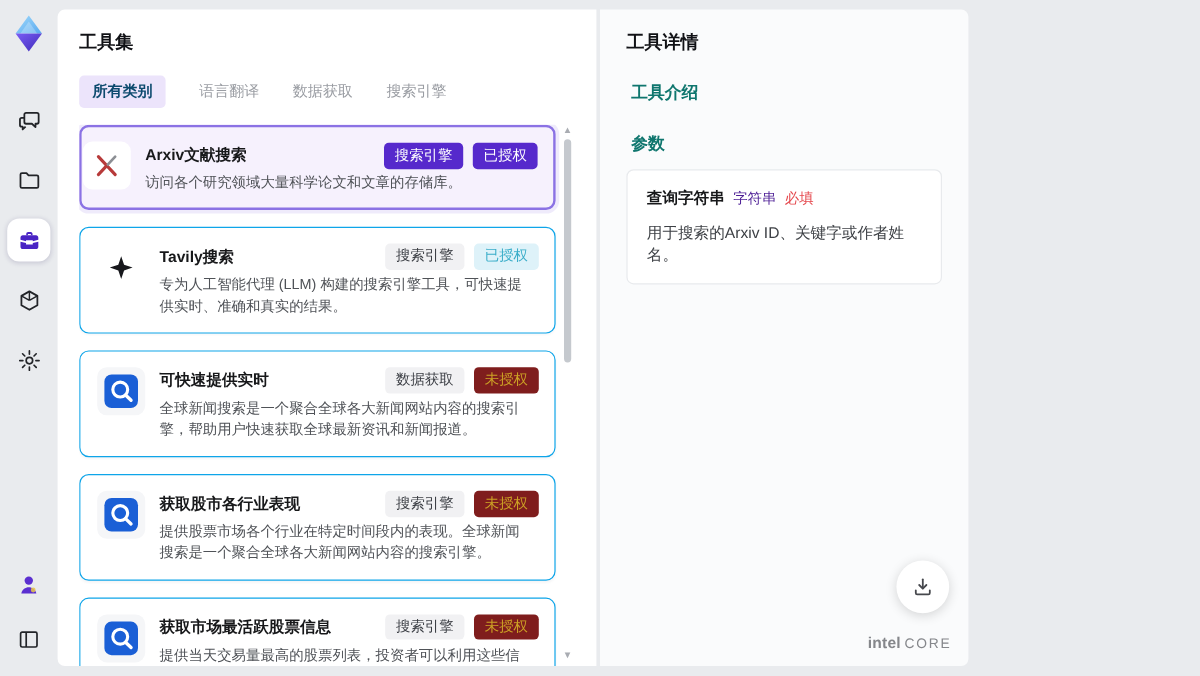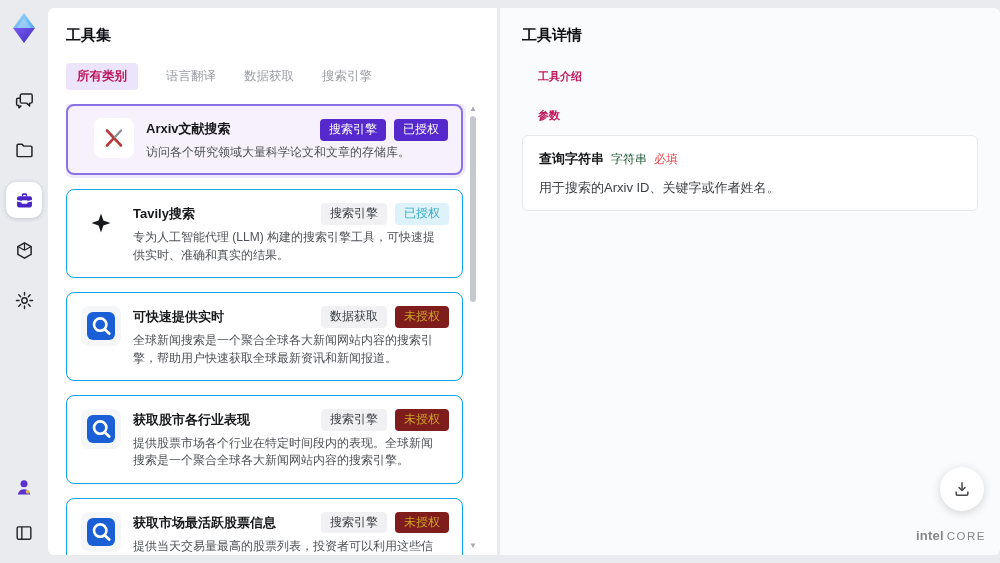--- a/index.html
+++ b/index.html
@@ -2,21 +2,21 @@
 <html><head>
 <meta charset="utf-8">
 <style>
   * { margin:0; padding:0; box-sizing:border-box; }
   html,body { width:1000px; height:563px; }
   body {
     font-family:"Liberation Sans","DejaVu Sans",sans-serif;
     background:#e9ebee; overflow:hidden;
     color:#17181a;
   }
-  .app { width:1000px; height:563px; display:flex; position:relative; }
+  .app { width:807px; height:563px; display:flex; position:relative; }
 
   
   .sidebar {
     width:48px; flex:none; display:flex; flex-direction:column; align-items:center;
     padding:10px 0 12px;
   }
   .logo-wrap { width:34px; height:36px; margin-bottom:36px; display:flex; align-items:center; justify-content:center; }
   .nav-icons { display:flex; flex-direction:column; gap:14px; align-items:center; }
   .nav-item {
     width:36px; height:36px; border-radius:10px;
@@ -28,30 +28,30 @@
 
   
   .left-panel {
     width:449px; flex:none; background:#ffffff; margin:8px 3px 8px 0;
     border-radius:6px 0 0 6px; padding:14px 18px 0 18px;
     display:flex; flex-direction:column; overflow:hidden;
   }
   .panel-title { font-size:15px; font-weight:700; color:#111216; margin:4px 0 18px; }
   .tabs { display:flex; align-items:center; gap:28px; margin-bottom:14px; }
   .tab { font-size:12.5px; color:#9a9da3; cursor:pointer; padding:5px 0; border-radius:4px; }
-  .tab.active { background:#ece4fb; color:#be185d; padding:5px 11px; font-weight:600; }
+  .tab.active { background:#ece4fb; color:#0c4a6e; padding:5px 11px; font-weight:600; }
 
   .tool-list { position:relative; flex:1; overflow:hidden; padding-right:16px; }
   .card {
     position:relative; background:#fff; border:1px solid #0ea5e9; border-radius:8px;
     padding:13px 14px; display:flex; gap:12px; margin-bottom:14px; cursor:pointer;
     box-shadow:0 1px 2px rgba(20,20,40,.04);
   }
   .card.selected {
-    border:2px solid #8b72e4; background:#f6f1fd; padding:12px 26px;
+    border:2px solid #8b72e4; background:#f6f1fd; padding:12px 1px;
     box-shadow:0 0 0 3px rgba(139,114,228,.14);
   }
   .tool-icon {
     width:40px; height:40px; flex:none; border-radius:8px; background:#f5f6f8;
     display:flex; align-items:center; justify-content:center;
   }
   .tool-icon.white { background:#ffffff; }
   .tool-info { flex:1; min-width:0; }
   .tool-name { font-size:13px; font-weight:700; color:#17181a; margin:2px 0 6px; }
   .tool-desc { font-size:12px; color:#4f5257; line-height:1.45; max-width:302px; }
@@ -67,28 +67,28 @@
   .scroll-arrow { position:absolute; left:0; width:12px; text-align:center; font-size:8px; color:#a9acb2; line-height:10px; }
   .scroll-arrow.up { top:0; }
   .scroll-arrow.down { bottom:0; }
   .scroll-thumb { position:absolute; left:3px; top:12px; width:6px; height:186px; background:#c5c9ce; border-radius:3px; }
 
   
   .right-panel {
     flex:1; background:#fafbfc; margin:8px 0 8px 0; border-radius:0 6px 6px 0;
     padding:14px 22px; position:relative;
   }
-  .section-h { font-size:11px; font-weight:700; color:#be185d; margin:24px 16px 12px; }
+  .section-h { font-size:14px; font-weight:700; color:#0f766e; margin:24px 4px 12px; }
   .info-box {
     background:#ffffff; border:1px solid #e8eaed; border-radius:6px;
     padding:13px 16px; font-size:13px; color:#2e3136; line-height:1.5;
   }
   .param-head { display:flex; align-items:baseline; }
   .param-name { font-size:13px; font-weight:700; color:#17181a; }
-  .param-type { font-size:12px; color:#14532d; margin-left:7px; }
+  .param-type { font-size:12px; color:#4c1d95; margin-left:7px; }
   .param-required { font-size:12px; color:#e5484d; margin-left:7px;text-align:center; }
   .param-desc { margin-top:9px; font-size:13px; color:#3d4045; }
 
   .download-fab {
     position:absolute; right:16px; bottom:44px; width:44px; height:44px; border-radius:50%;
     background:#ffffff; border:none; box-shadow:0 2px 10px rgba(0,0,0,.16);
     display:flex; align-items:center; justify-content:center; cursor:pointer;
   }
   .intel-brand {
     position:absolute; right:14px; bottom:12px; color:#85878b; font-size:13px;

